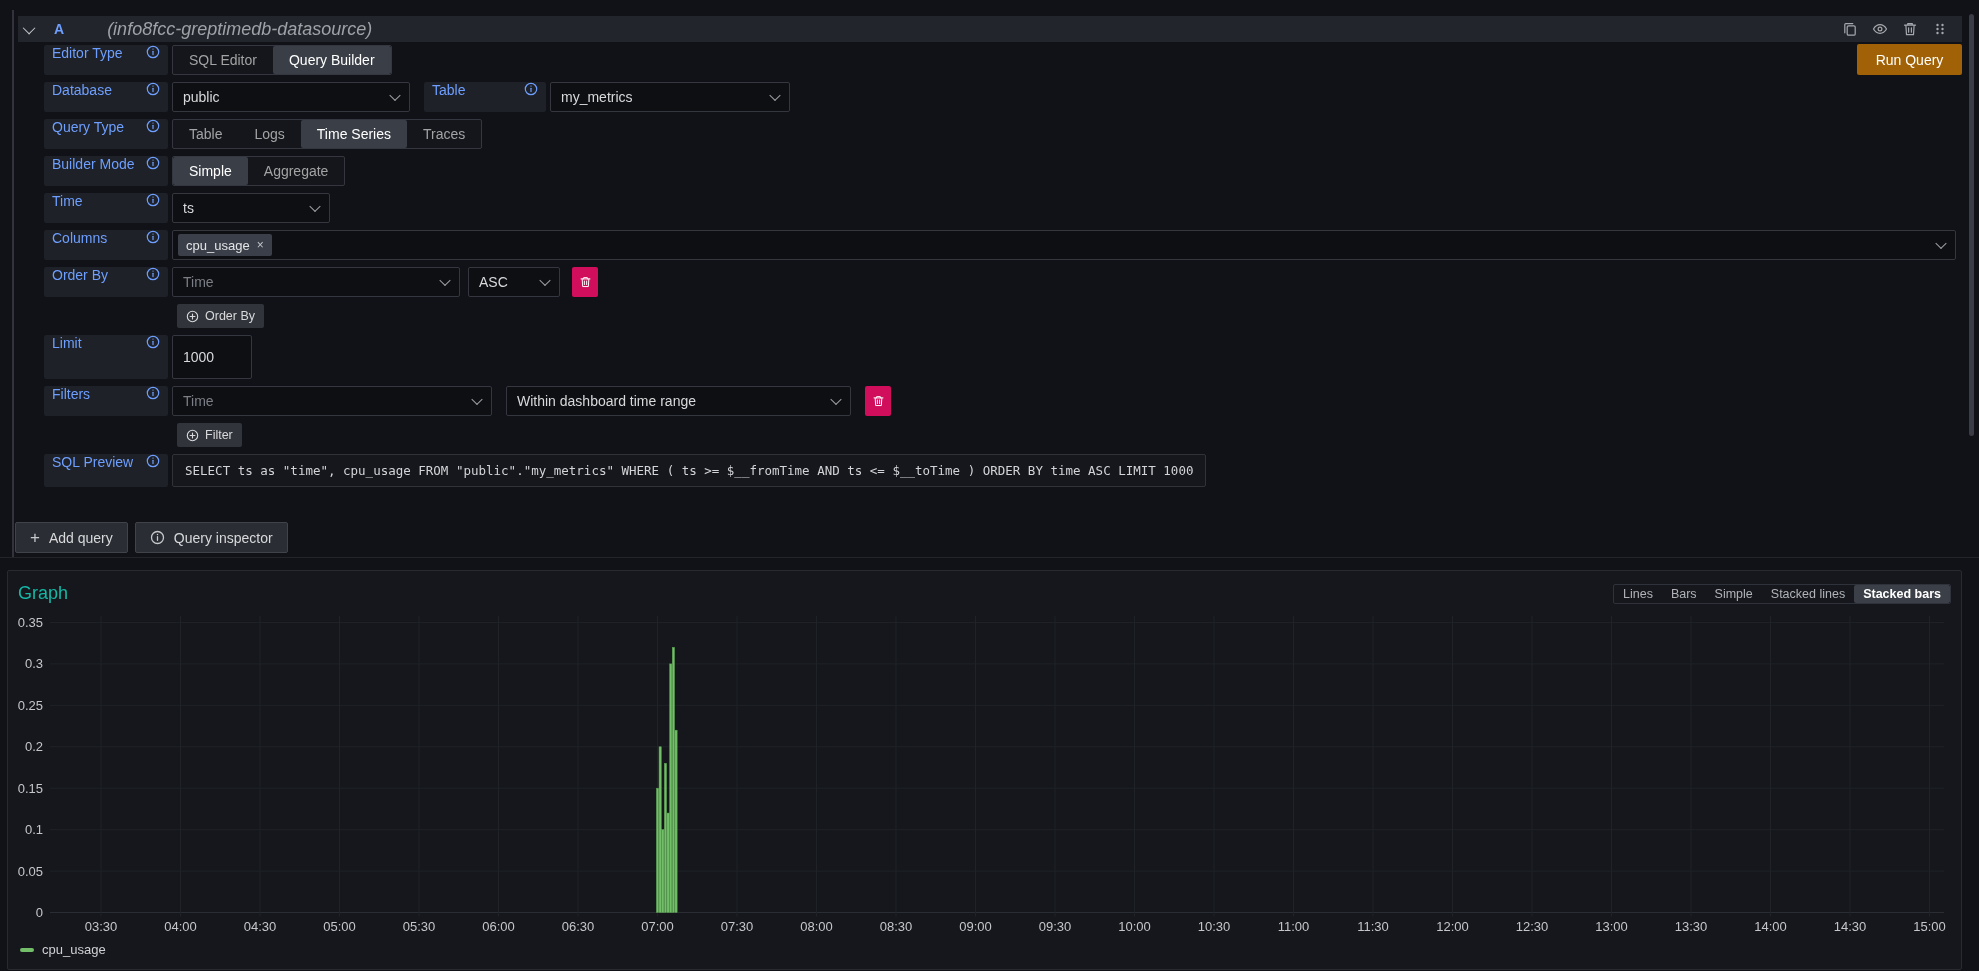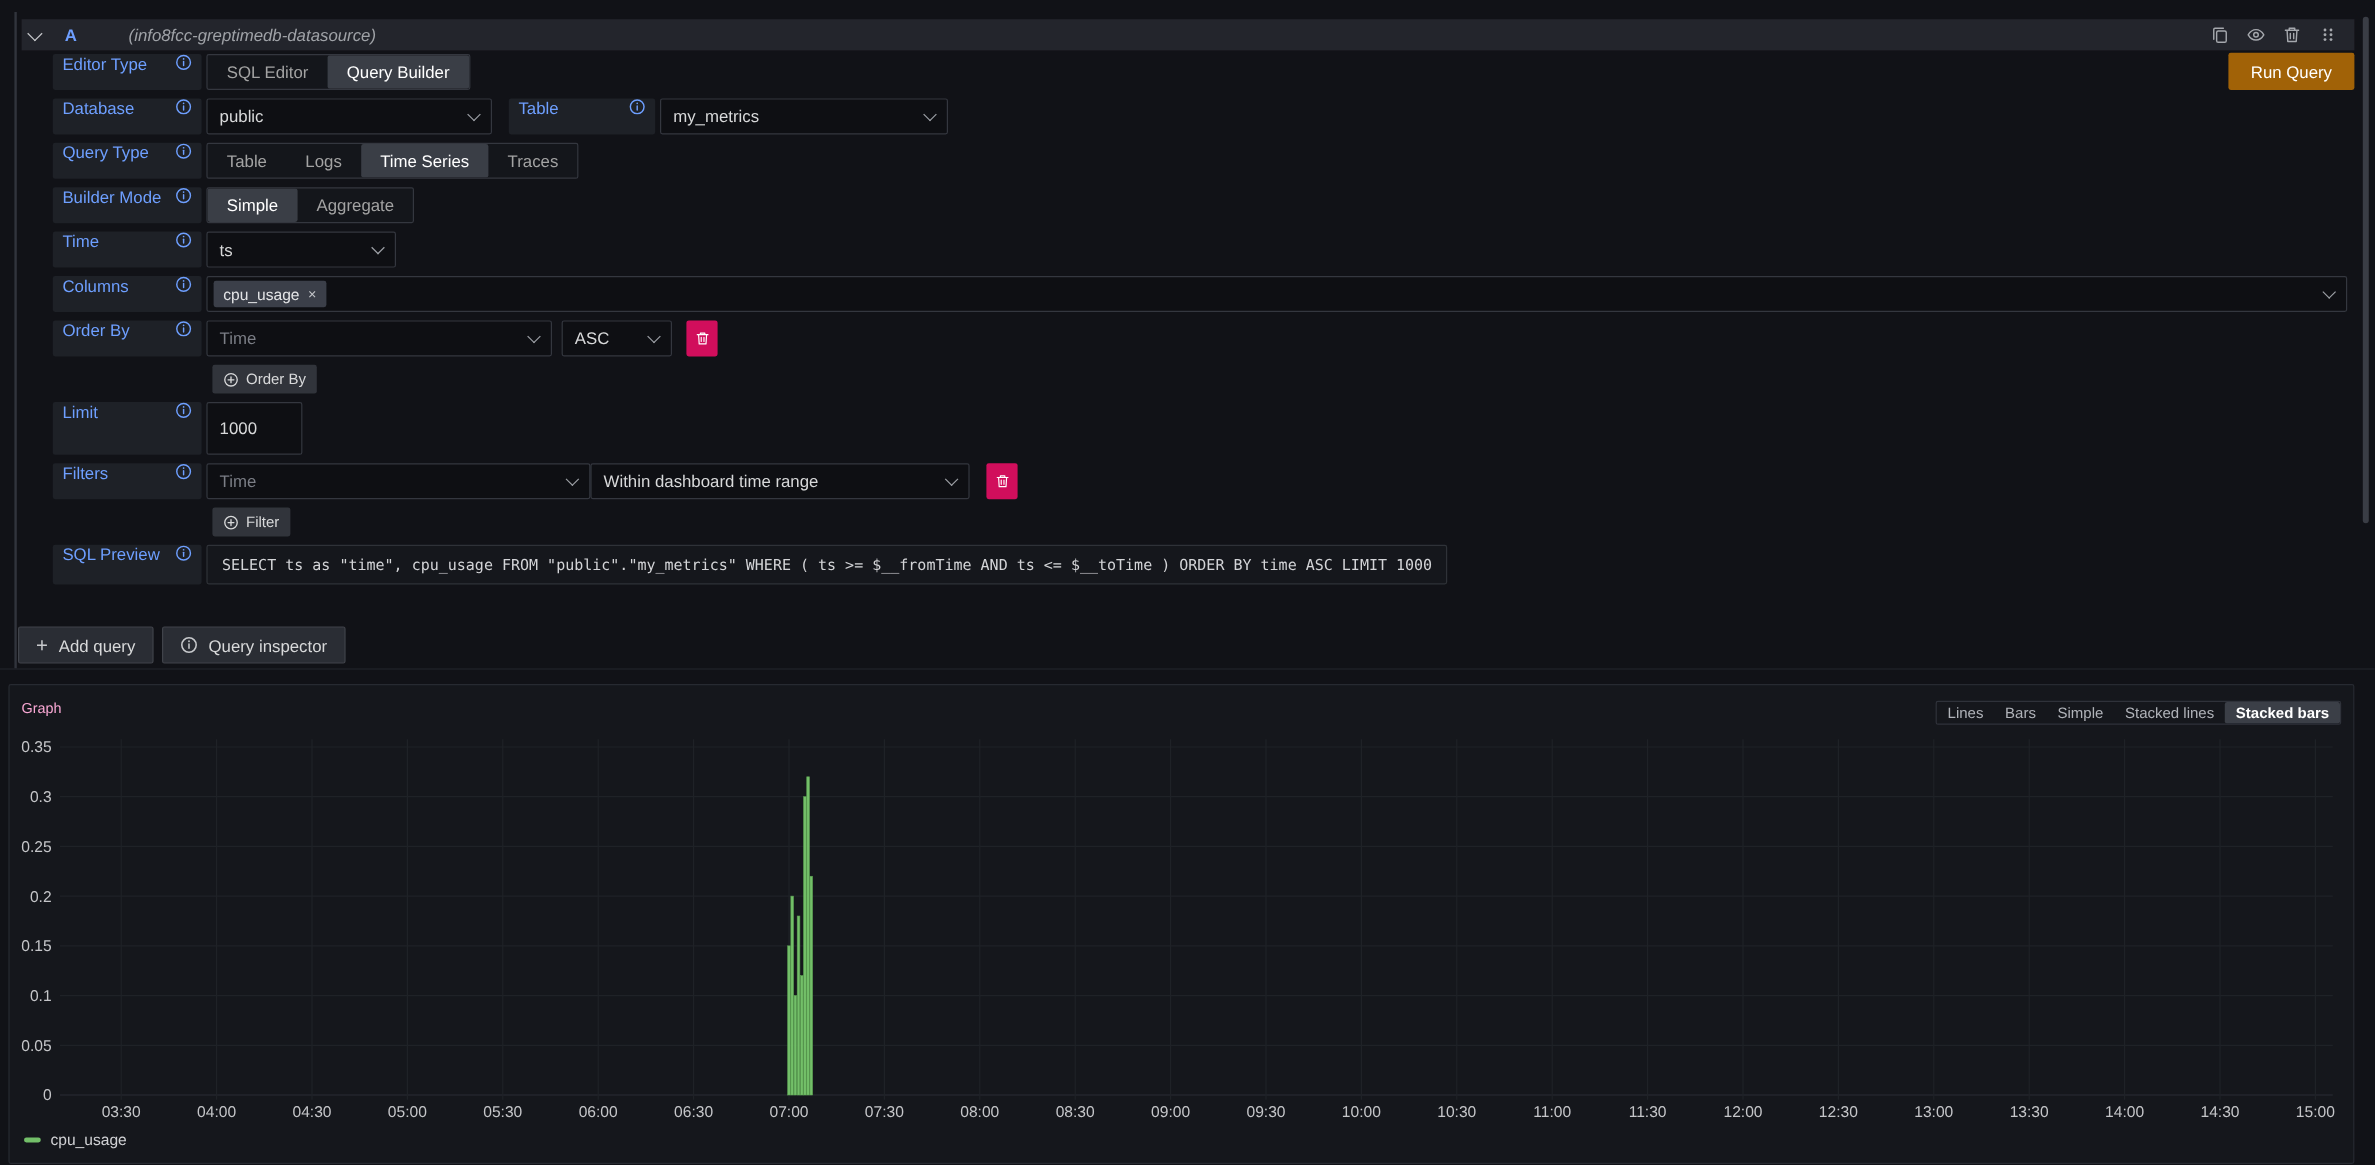--- a/index.html
+++ b/index.html
@@ -7,21 +7,21 @@
        font-family:"Liberation Sans",sans-serif;color:#d8d9da;-webkit-font-smoothing:antialiased;}
   .left-line{position:absolute;left:12px;top:10px;width:2px;height:547px;background:#31343c;}
   .v-scroll{position:absolute;left:1969px;top:14px;width:5px;height:422px;background:#3a3d45;border-radius:3px;}
 
   
   .qheader{position:absolute;left:18px;top:16px;width:1944px;height:26px;background:#23252c;
            display:flex;align-items:center;box-sizing:border-box;padding:0 14px 0 8px;cursor:pointer;}
   .hchev{width:8px;height:8px;border-left:1.5px solid #c7c9cc;border-bottom:1.5px solid #c7c9cc;
          transform:rotate(-45deg) translateY(-2px);margin-right:19px;}
   .refid{color:#6e9fff;font-weight:700;font-size:14px;}
-  .dsname{margin-left:43px;font-style:italic;font-size:14px;color:#9fa2a7;}
+  .dsname{margin-left:43px;font-style:italic;font-size:18px;color:#9fa2a7;}
   .hicons{margin-left:auto;display:flex;align-items:center;gap:14px;}
   .hicon{width:16px;height:16px;color:#a5a8ad;cursor:pointer;}
   .hicon svg{width:16px;height:16px;stroke:currentColor;fill:none;stroke-width:1.2;stroke-linecap:round;stroke-linejoin:round;}
 
   .run-query{position:absolute;left:1857px;top:44px;width:105px;height:31px;background:#3d71d9;color:#fff;
              border:none;border-radius:2px;font-family:inherit;font-size:14px;font-weight:500;cursor:pointer;}
 
   
   .editor{position:absolute;left:0;top:45px;width:1979px;}
   .frow{display:flex;align-items:stretch;min-height:30px;margin-bottom:7px;}
@@ -61,21 +61,21 @@
   .big-btn{height:31px;display:inline-flex;align-items:center;gap:9px;padding:0 14px;background:#2a2d34;
            border:1px solid #40434a;border-radius:2px;color:#d8d9da;font-family:inherit;font-size:14px;font-weight:500;cursor:pointer;}
   .big-btn .plus{font-size:17px;font-weight:400;color:#c7c9cc;}
   .big-btn svg{width:15px;height:15px;stroke:#c7c9cc;fill:none;stroke-width:1.2;stroke-linecap:round;}
 
   .divider{position:absolute;left:0;top:557px;width:1979px;height:1px;background:#22242a;}
 
   
   .panel{position:absolute;left:7px;top:570px;width:1955px;height:400px;background:#15171c;
          border:1px solid #272a31;box-sizing:border-box;border-radius:2px;}
-  .panel-title{position:absolute;left:10px;top:12px;font-size:12px;font-weight:500;color:#f9a8d4;}
+  .panel-title{position:absolute;left:10px;top:12px;font-size:18px;font-weight:500;color:#14b8a6;}
   .panel-tabs{position:absolute;right:10px;top:13px;display:flex;border:1px solid #2f323a;border-radius:2px;overflow:hidden;}
   .tab{display:flex;align-items:center;padding:2px 9px;font-size:12.5px;color:#b0b3b9;background:transparent;
        border:none;font-family:inherit;cursor:pointer;white-space:nowrap;}
   .tab.sel{background:#3b3f47;color:#fff;font-weight:600;}
   #chart{position:absolute;left:0;top:0;}
   .axis{font:13px "Liberation Sans",sans-serif;fill:#c5c6c9;}
   .legend{position:absolute;left:12px;top:371px;display:flex;align-items:center;gap:8px;cursor:pointer;}
   .legend-dash{width:14px;height:4px;border-radius:2px;background:#73BF69;}
   .legend-label{font-size:13px;color:#d0d1d4;}
 </style>
@@ -283,21 +283,21 @@
       <span class="info-ic"><svg viewBox="0 0 14 14">
             <circle cx="7" cy="7" r="5.7"></circle>
             <path d="M7 6.3v3.3"></path>
             <circle cx="7" cy="4.1" r=".7" fill="currentColor" stroke="none"></circle>
           </svg></span>
     </div>
     <div class="sel" style="width:320px">
       <span class="ph">Time</span>
       <span class="chev"></span>
     </div>
-    <div class="sel" style="width:316px;margin-left:0">
+    <div class="sel" style="width:345px;margin-left:14px">
       <span>Within dashboard time range</span>
       <span class="chev"></span>
     </div>
     <button class="trash" style="margin-left: 14px; background: rgb(209, 14, 92);">
       <svg viewBox="0 0 16 16">
           <path d="M2.5 4.2h11M5.7 4.2V2.6h4.6v1.6M3.9 4.2l.6 9.4h7l.6-9.4M6.6 6.8v4.4M9.4 6.8v4.4"></path>
         </svg>
     </button>
   </div>
 

